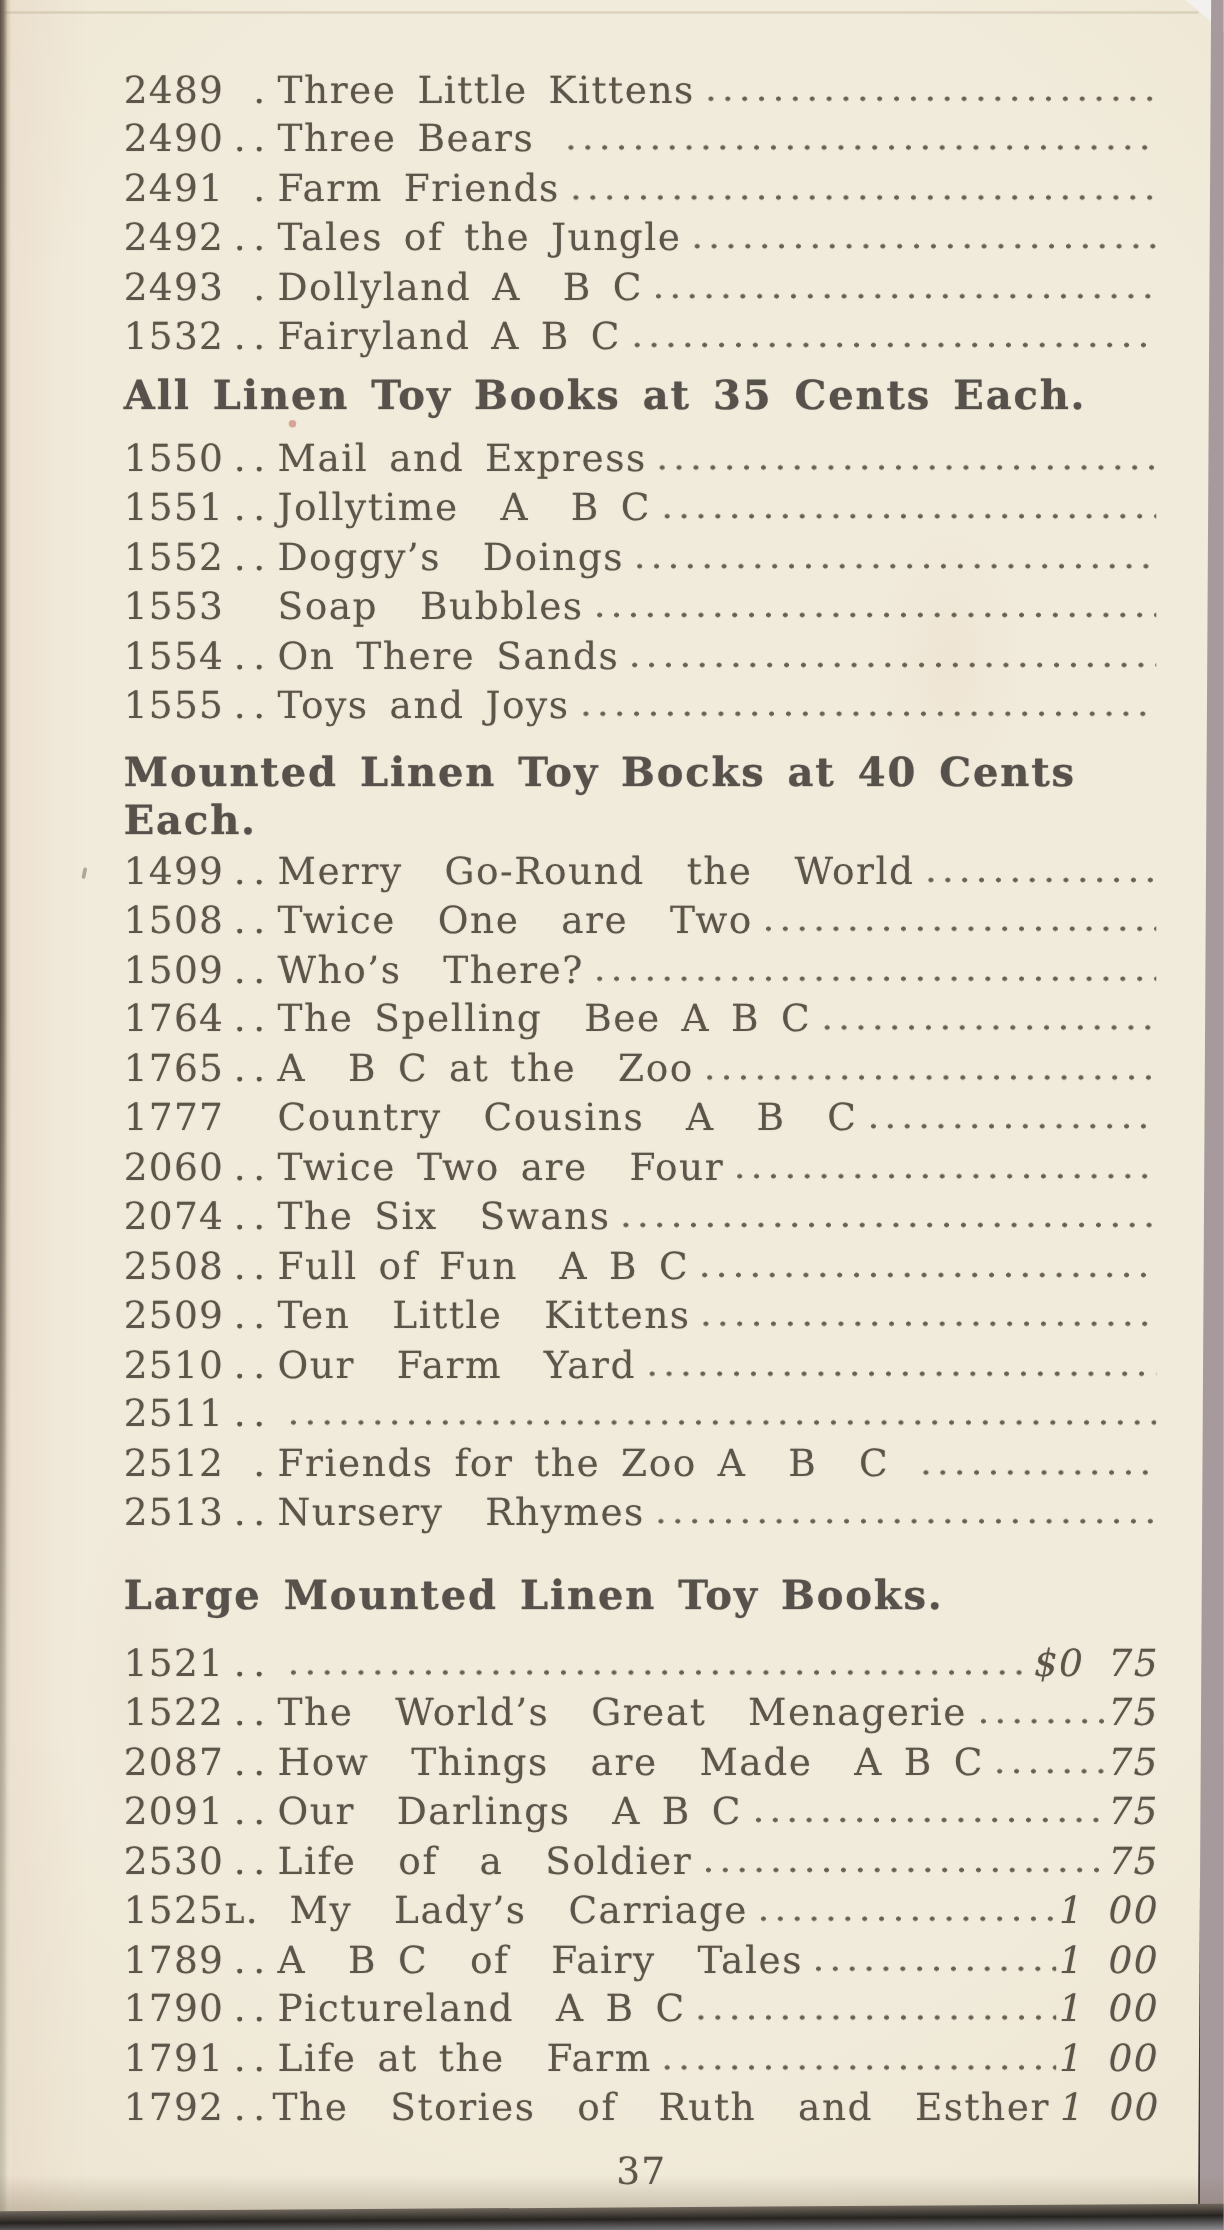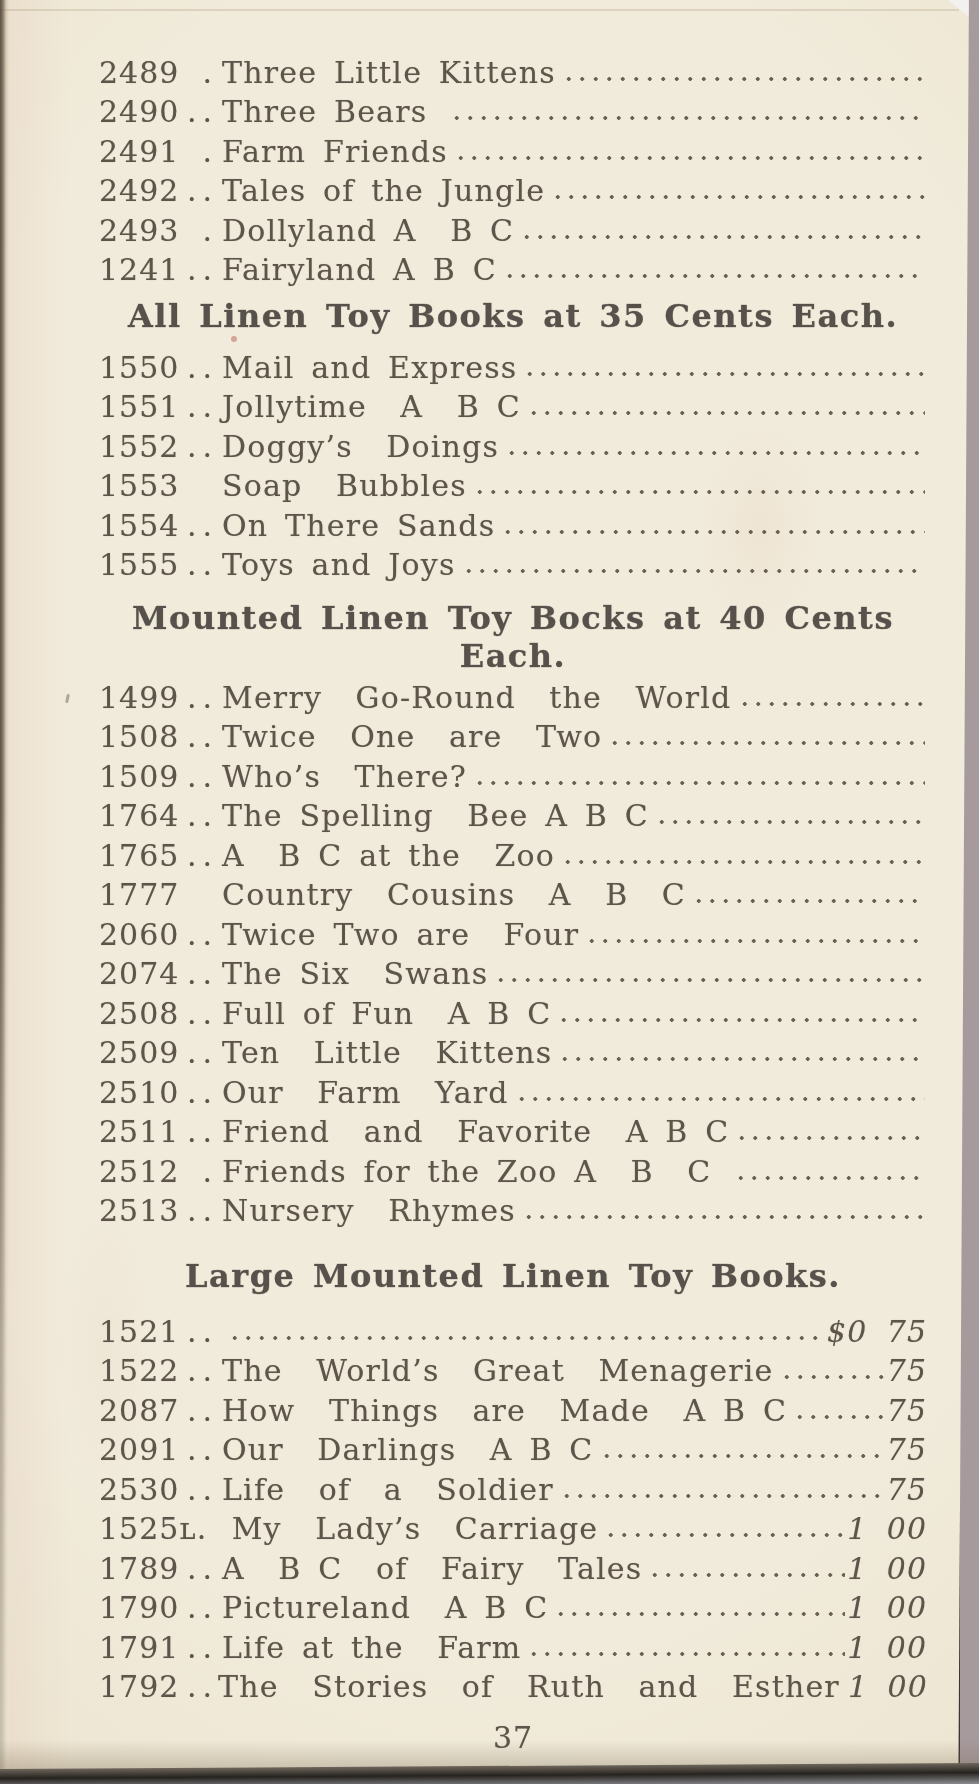--- a/index.html
+++ b/index.html
@@ -43,21 +43,21 @@
   .content{position:absolute;left:99px;top:50px;width:828px;}
   .row{display:flex;align-items:flex-end;height:39.5px;font-size:30px;}
   .num{min-width:88px;white-space:pre;letter-spacing:1px;}
   .sep{width:35px;white-space:pre;letter-spacing:6px;}
   .title{white-space:pre;letter-spacing:1.2px;word-spacing:6px;}
   .leader{flex:1;align-self:stretch;margin-left:6px;margin-right:2px;
     background-image:radial-gradient(circle,#6b6052 1.7px,rgba(0,0,0,0) 2.1px);
     background-size:13.5px 6px;background-repeat:repeat-x;
     background-position:left bottom 8px;}
   .price{white-space:pre;word-spacing:9px;letter-spacing:1px;text-align:right;font-style:italic;}
-  .heading{font-size:32px;font-weight:bold;text-align:center;color:#57514b;
+  .heading{font-size:32px;font-weight:bold;color:#57514b;
     letter-spacing:1.5px;word-spacing:5px;margin:0;
     -webkit-text-stroke:.4px rgba(87,81,75,.5);}
   .h1{margin-top:10px;margin-bottom:10px;}
   .h2{margin-top:17px;margin-bottom:0;}
   .h3{margin-top:29px;margin-bottom:14px;}
   .pagenum{font-size:30px;text-align:center;margin-top:16px;letter-spacing:1px;}
   .content *{text-shadow:0 0 1px rgba(93,84,74,.35);}
 </style>
 </head>
 <body>
@@ -98,21 +98,21 @@
           <span class="price"></span>
         </div>
       <div class="row">
           <span class="num">2493</span>
           <span class="sep"> .</span>
           <span class="title">Dollyland A  B C</span>
           <span class="leader"></span>
           <span class="price"></span>
         </div>
       <div class="row">
-          <span class="num">1241</span>
+          <span class="num">1532</span>
           <span class="sep">..</span>
           <span class="title">Fairyland A B C</span>
           <span class="leader"></span>
           <span class="price"></span>
         </div>
     </div>
 
     <div>
       <h2 class="heading h1">All Linen Toy Books at 35 Cents Each.</h2>
       <div class="row">
@@ -234,21 +234,20 @@
       <div class="row">
           <span class="num">2510</span>
           <span class="sep">..</span>
           <span class="title">Our  Farm  Yard</span>
           <span class="leader"></span>
           <span class="price"></span>
         </div>
       <div class="row">
           <span class="num">2511</span>
           <span class="sep">..</span>
-          <span class="title">Friend  and  Favorite  A B C</span>
           <span class="leader"></span>
           <span class="price"></span>
         </div>
       <div class="row">
           <span class="num">2512</span>
           <span class="sep"> .</span>
           <span class="title">Friends for the Zoo A  B  C </span>
           <span class="leader"></span>
           <span class="price"></span>
         </div>

